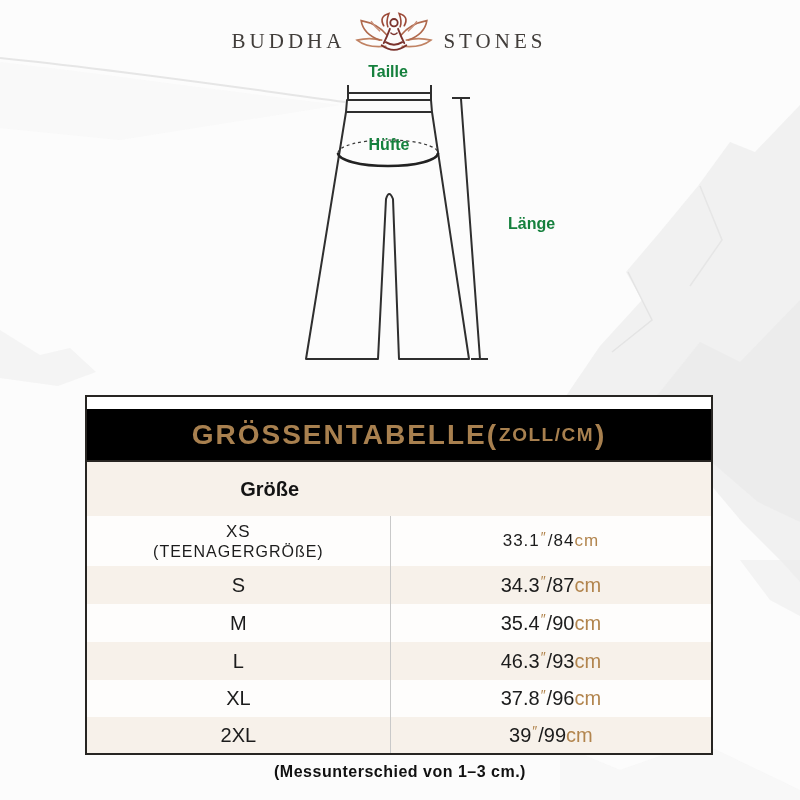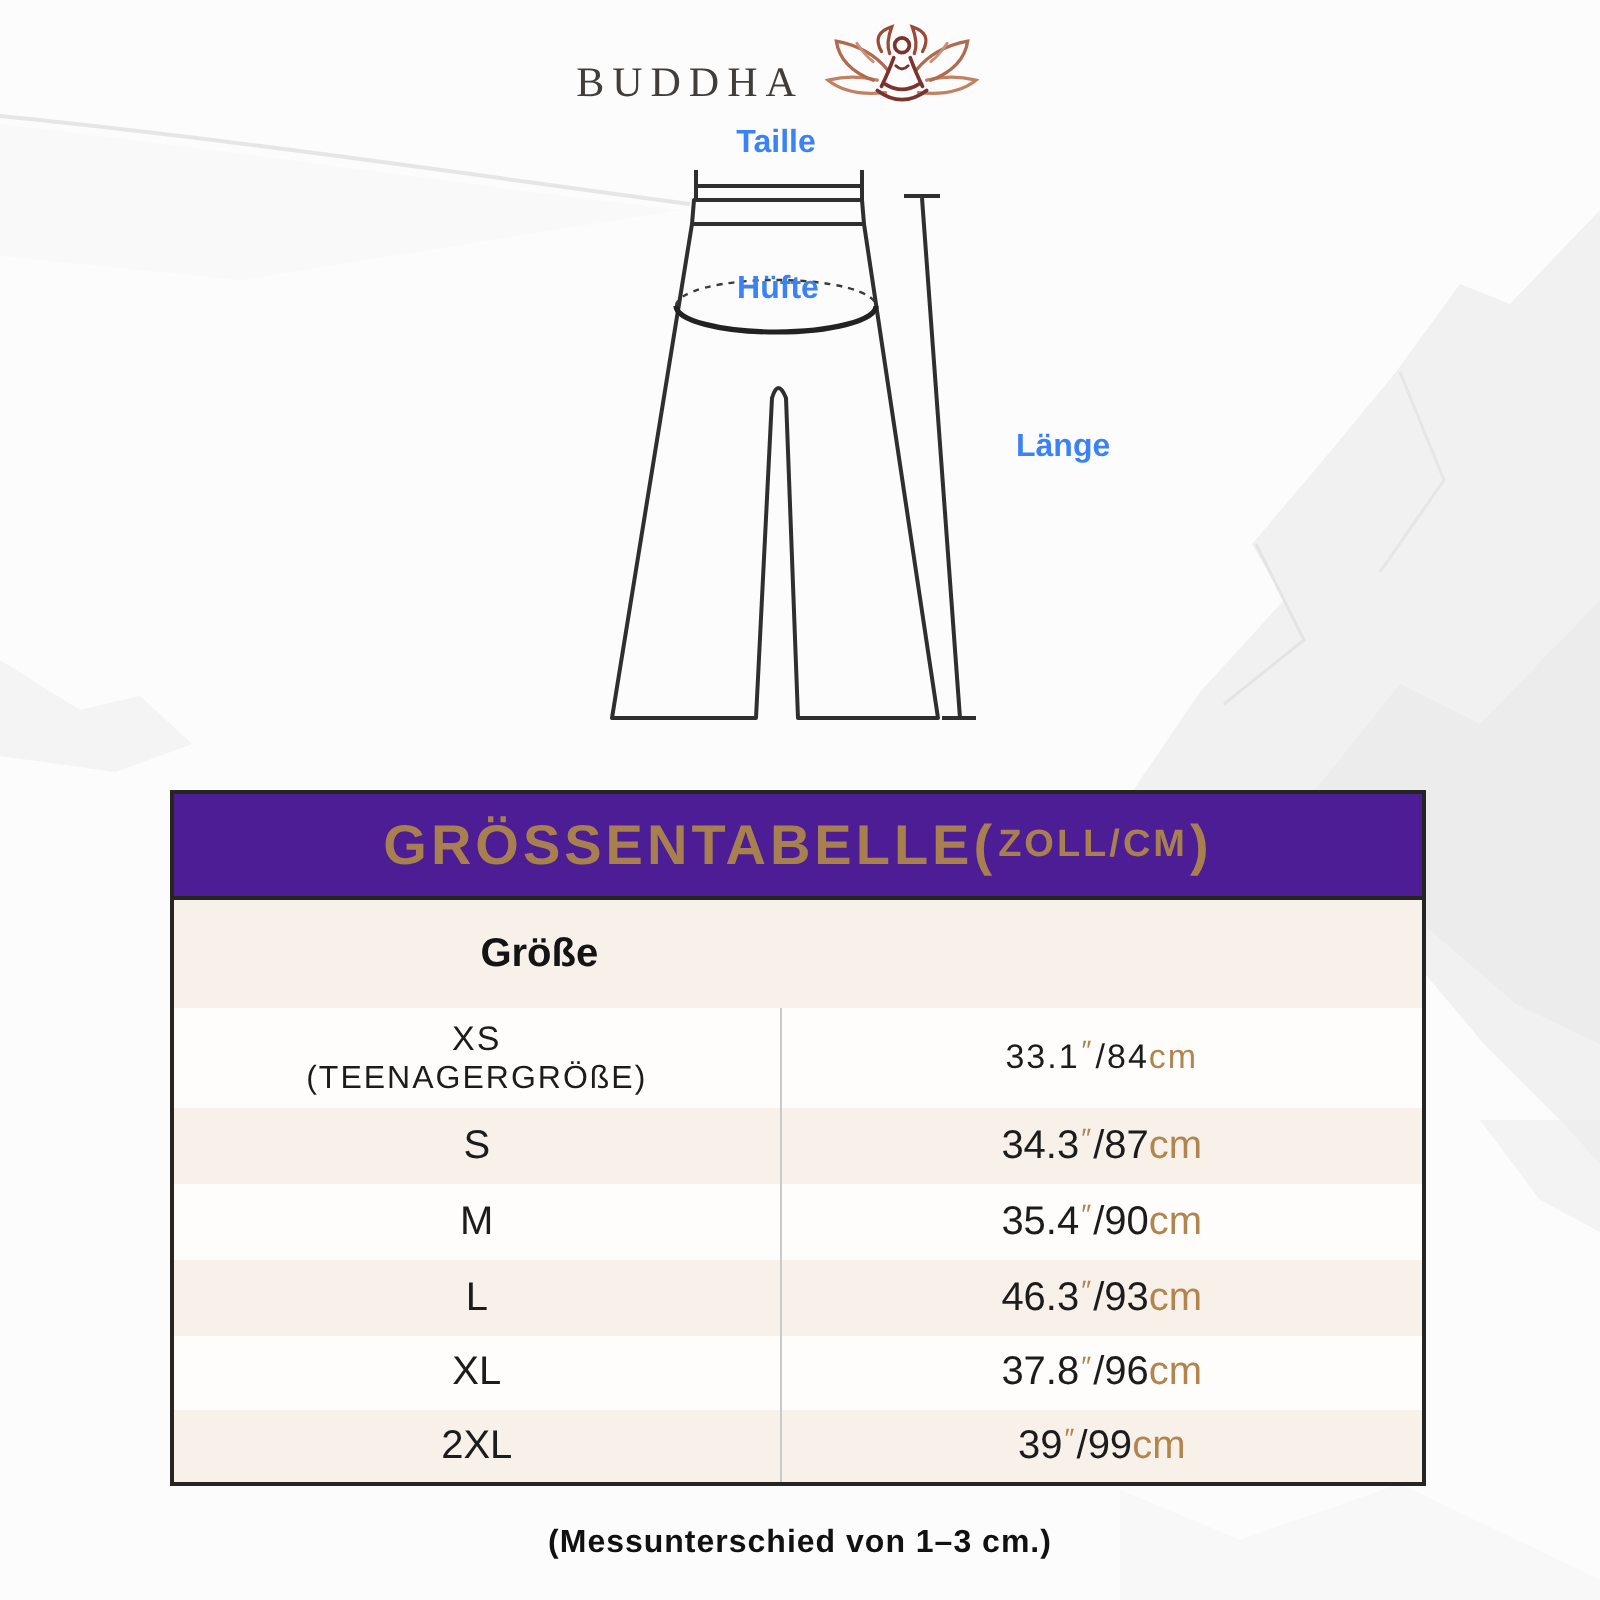--- a/index.html
+++ b/index.html
@@ -12,33 +12,33 @@
 
   
   .brand{position:absolute;left:0;top:10px;width:778px;height:52px;
          display:flex;align-items:center;justify-content:center;gap:10px;}
   .brand-text{font-family:"Liberation Serif", serif;font-size:21px;color:#413d3a;
               letter-spacing:4px;font-weight:500;padding-top:10px;}
   .lotus{width:78px;height:50px;flex:0 0 auto;}
 
   
   .diagram-svg{position:absolute;left:280px;top:60px;width:300px;height:320px;}
-  .dlabel{position:absolute;font-size:16px;font-weight:bold;color:#3b82f6;
+  .dlabel{position:absolute;font-size:16px;font-weight:bold;color:#15803d;
           text-align:center;white-space:nowrap;}
   .lbl-taille{left:345px;top:63px;width:86px;}
   .lbl-huefte{left:345px;top:136px;width:88px;}
   .lbl-laenge{left:508px;top:215px;}
 
   
   .size-table{position:absolute;left:85px;top:395px;width:628px;
               box-sizing:border-box;border:2px solid #272522;background:#fff;}
-  .t-title{height:53px;box-sizing:border-box;background:#4c1d95;
+  .t-title{height:53px;box-sizing:border-box;background:#000000;
            border-bottom:2px solid #272522;display:flex;align-items:center;
            justify-content:center;color:#a8804f;font-weight:bold;
-           font-size:28px;letter-spacing:2px;}
+           font-size:28px;letter-spacing:2px;margin-top:12px;}
   .t-title .unit{font-size:19px;letter-spacing:1.5px;padding:0 1px;}
   .t-row{display:flex;box-sizing:border-box;}
   .t-row .c1{width:48.6%;display:flex;flex-direction:column;align-items:center;
              justify-content:center;}
   .t-row .c2{width:51.4%;border-left:1px solid #c9c9c9;display:flex;
              align-items:center;justify-content:center;}
   .t-head{height:54px;background:#f7f1ea;font-weight:bold;font-size:20px;color:#141414;padding-left:41px;}
   .row{color:#1c1c1c;font-size:20px;}
   .bg-beige{background:#f7f1ea;}
   .bg-white{background:#fefdfc;}
@@ -88,20 +88,21 @@
         <path d="M60,10 Q56,16 52,19" stroke="#c9907a" stroke-width="1.4"></path>
 
         <circle cx="38" cy="11" r="3.6" stroke="#7b332d" stroke-width="1.8"></circle>
         <path d="M34,17 Q31,25 28,31" stroke="#7b332d" stroke-width="1.8"></path>
         <path d="M42,17 Q45,25 48,31" stroke="#7b332d" stroke-width="1.8"></path>
         <path d="M30,30 Q38,35 46,30" stroke="#7b332d" stroke-width="1.8"></path>
         <path d="M26,33 Q38,42 50,33" stroke="#7b332d" stroke-width="1.8"></path>
         <path d="M35,21 Q38,24 41,21" stroke="#7b332d" stroke-width="1.4"></path>
       </g>
     </svg>
+    <span class="brand-text">STONES</span>
   </header>
 
   <svg class="diagram-svg" viewBox="280 60 300 320">
     <g fill="none" stroke="#2f2f2f" stroke-width="2" stroke-linejoin="round">
 
       <path d="M348,93 L431,93 M348,85 L348,101 M431,85 L431,101"></path>
 
       <path d="M347,100 L431,100 L432,112 L346,112 Z"></path>
 
       <path d="M346,112 L306,359 L378,359 L386,199 Q389,189 393,199 L399,359 L469,359 L432,112"></path>

